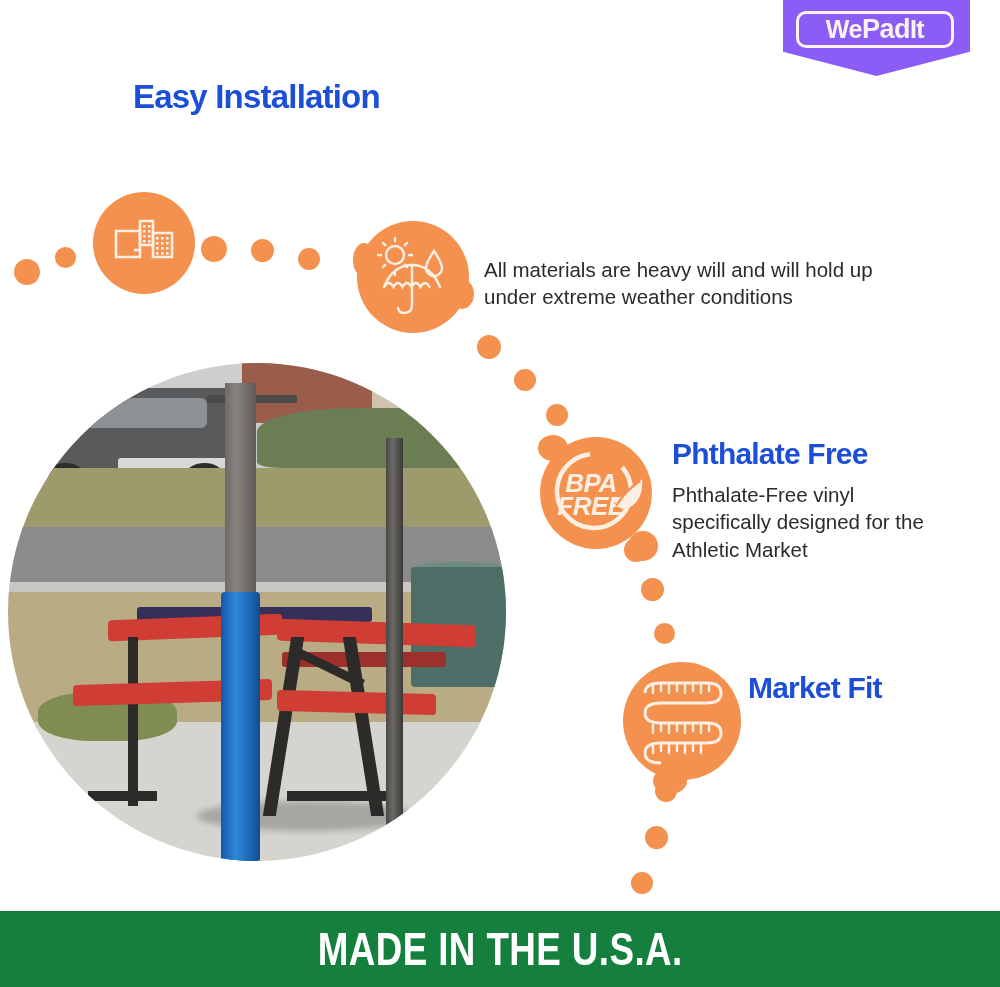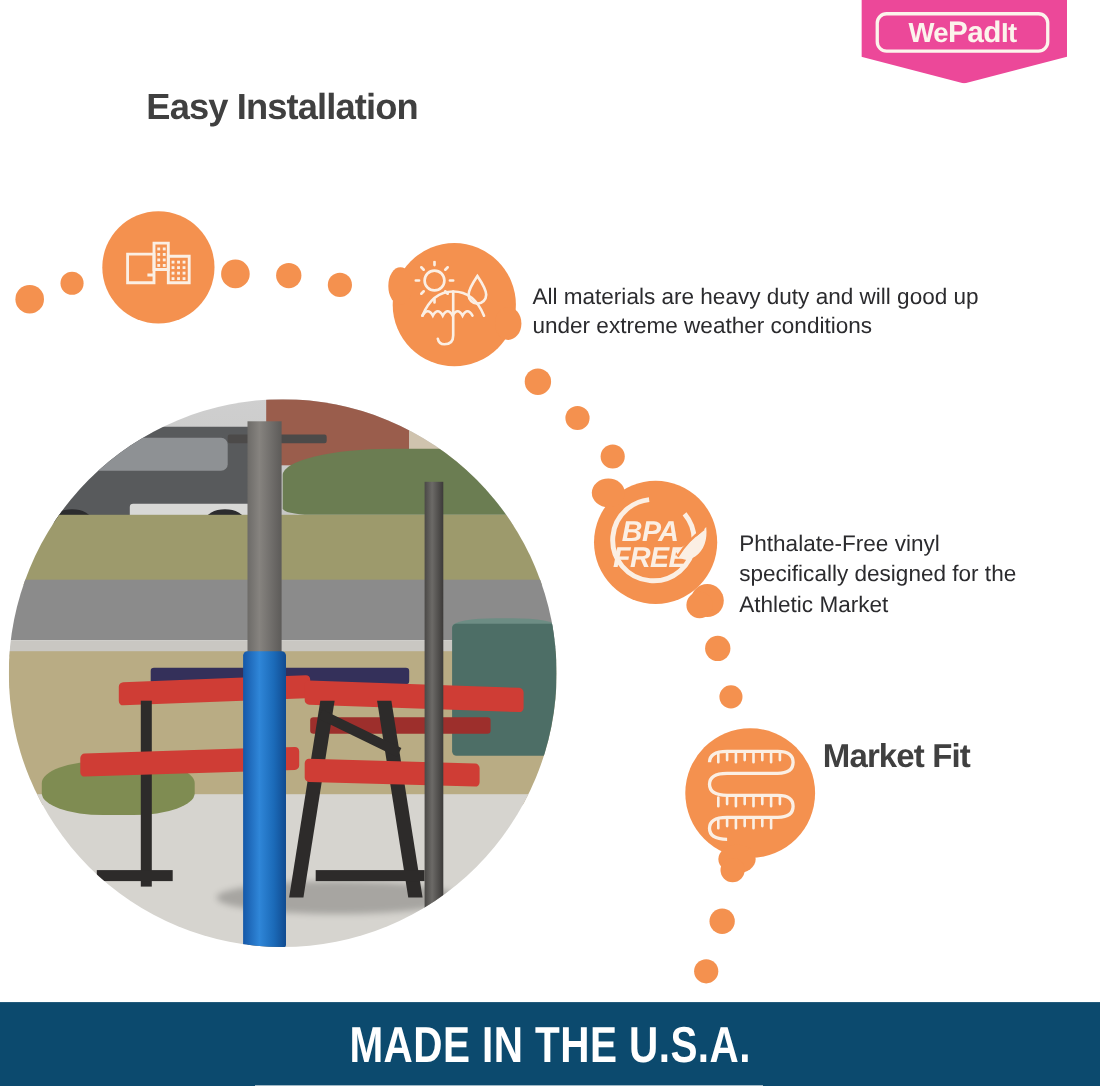--- a/index.html
+++ b/index.html
@@ -18,21 +18,21 @@
     overflow: hidden;
   }
 
   
   #logo-badge {
     position: absolute;
     left: 783px;
     top: 0px;
     width: 187px;
     height: 76px;
-    background: #ec4899;
+    background: #8b5cf6;
     -webkit-clip-path: polygon(0 0, 100% 0, 100% 68%, 50% 100%, 0 68%);
     clip-path: polygon(0 0, 100% 0, 100% 68%, 50% 100%, 0 68%);
   }
   #logo-frame {
     position: absolute;
     left: 13px;
     top: 11px;
     width: 158px;
     height: 37px;
     border: 3px solid #FCF4EC;
@@ -49,21 +49,21 @@
     letter-spacing: -0.5px;
     line-height: 1;
     white-space: nowrap;
   }
   #logo-text .thin { font-weight: 700; }
   #logo-text .thick { font-weight: 900; font-size: 27px; }
 
   
   .feature-title {
     position: absolute;
-    color: #404040;
+    color: #1d4ed8;
     font-weight: 800;
     letter-spacing: -0.8px;
     line-height: 1.05;
     white-space: nowrap;
   }
   .feature-body {
     position: absolute;
     color: #2b2b2e;
     font-weight: 400;
     line-height: 1.33;
@@ -154,21 +154,21 @@
   .ph-drum-top  { position:absolute; left:81%; top:40%; width:19%; height:3%;  background:#6d8d84; border-radius:50%/60%; }
   .ph-shadow    { position:absolute; left:38%; top:88%; width:44%; height:6%;  background:rgba(0,0,0,.22); border-radius:50%; filter:blur(3px); }
 
   
   #made-banner {
     position: absolute;
     left: 0;
     bottom: 0;
     width: 1000px;
     height: 76px;
-    background: #0c4a6e;
+    background: #15803d;
     display: flex;
     align-items: center;
     justify-content: center;
   }
   #made-text {
     color: #FFFFFF;
     font-size: 46px;
     font-weight: 800;
     letter-spacing: 0.5px;
     transform: scaleX(0.80);
@@ -222,39 +222,40 @@
         <rect x="43" y="30" width="2.6" height="2.6"></rect>
           <rect x="48" y="30" width="2.6" height="2.6"></rect>
           <rect x="53" y="30" width="2.6" height="2.6"></rect>
         <rect x="43" y="35" width="2.6" height="2.6"></rect>
           <rect x="48" y="35" width="2.6" height="2.6"></rect>
           <rect x="53" y="35" width="2.6" height="2.6"></rect>
       </g>
     </svg>
   </div>
 
-  <div class="feature-body" id="f2-body">All materials are heavy duty and will good up under extreme weather conditions</div>
+  <div class="feature-body" id="f2-body">All materials are heavy will and will hold up under extreme weather conditions</div>
 
   <div class="icon-circle" id="icon-2">
     <div class="blob" style="left:-4px; top:22px; width:22px; height:34px;"></div>
     <div class="blob" style="right:-5px; top:58px; width:24px; height:30px;"></div>
     <svg width="84" height="80" viewBox="0 0 84 80" aria-hidden="true">
       <g fill="none" stroke="#FBEFE4" stroke-width="2.4" stroke-linecap="round">
         <circle cx="24" cy="18" r="9"></circle>
         <path d="M24 4 v-3 M24 35 v3 M10 18 h-3 M38 18 h3
                  M14.2 8.2 l-2.2-2.2 M33.8 27.8 l2.2 2.2
                  M33.8 8.2 l2.2-2.2 M14.2 27.8 l-2.2 2.2"></path>
         <path d="M13 50 q9-22 28-22 t28 22"></path>
         <path d="M13 50 q5-8 9.5 0 q4.5-8 9-0 q4.5-8 9 0 q4.5-8 9 0 q4.5-8 9 0"></path>
         <path d="M41 28 v40 q0 8-8 8 q-5 0-6-5"></path>
         <path d="M63 14 q8 12 8 17 a8 8 0 0 1 -16 0 q0-5 8-17 z"></path>
       </g>
     </svg>
   </div>
 
+  <div class="feature-title" id="f3-title">Phthalate Free</div>
   <div class="feature-body" id="f3-body">Phthalate-Free vinyl specifically designed for the Athletic Market</div>
 
   <div class="icon-circle" id="icon-3">
     <div class="blob" style="left:-2px; top:-2px; width:30px; height:26px;"></div>
     <div class="blob" style="right:-6px; bottom:-12px; width:30px; height:30px;"></div>
     <svg width="104" height="104" viewBox="0 0 104 104" aria-hidden="true">
       <circle cx="50" cy="50" r="37" fill="none" stroke="#FBEFE4" stroke-width="4.5" stroke-dasharray="196 36" transform="rotate(-40 50 50)"></circle>
       <text class="bpa-text" x="47" y="51" text-anchor="middle" font-size="26" letter-spacing="-0.5">BPA</text>
       <text class="bpa-text" x="47" y="74" text-anchor="middle" font-size="26" letter-spacing="-0.5">FREE</text>
       <path d="M70 60 q20-12 28-22 q2 18-10 27 q-11 8-18 -5 z" fill="#FBEFE4"></path>

